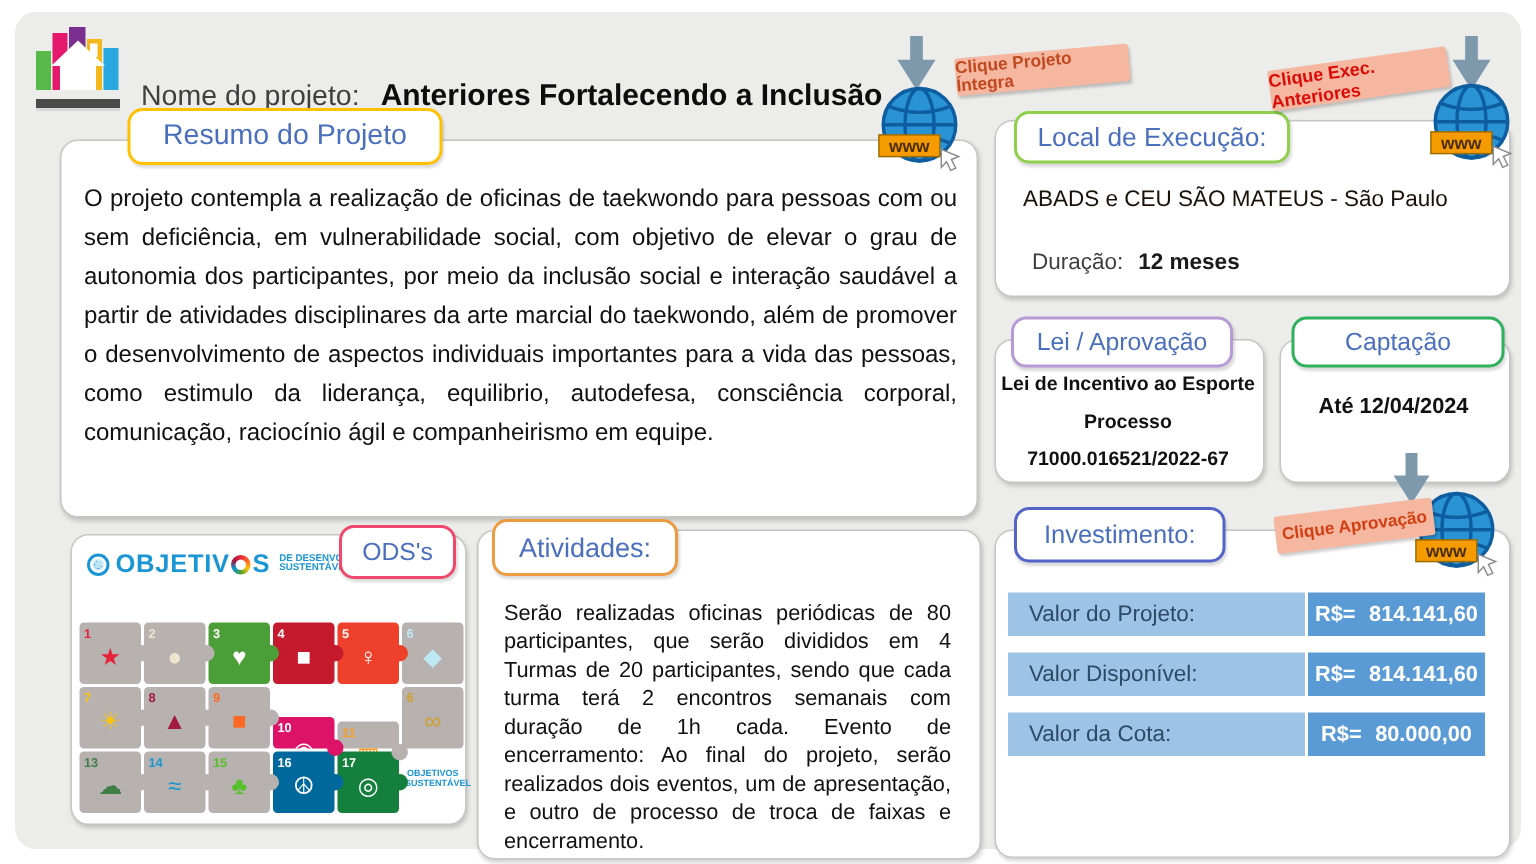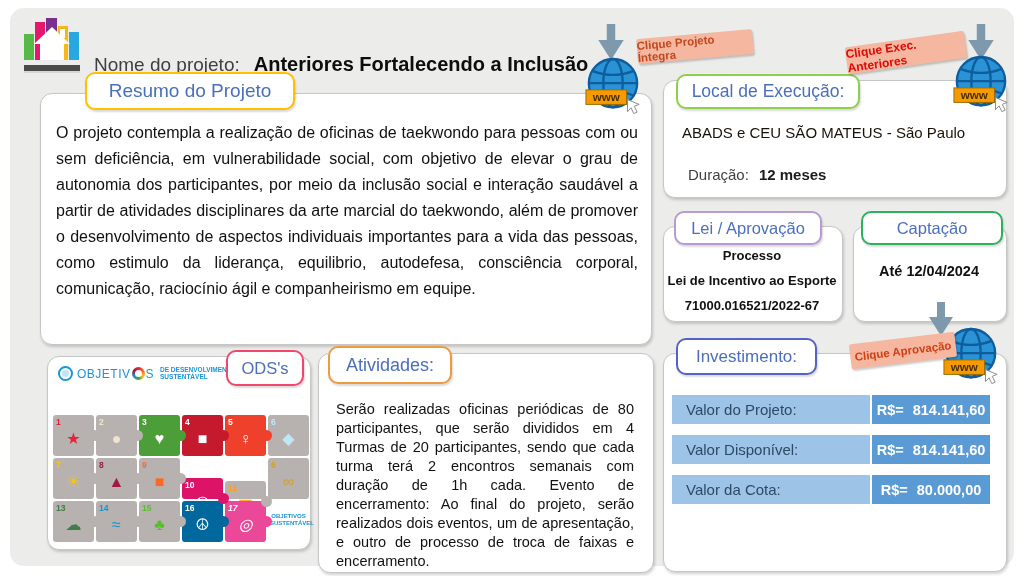--- a/index.html
+++ b/index.html
@@ -43,21 +43,21 @@
   .inv-value{flex:1;background:#5b9bd5;color:#fff;font-size:14.5px;font-weight:bold;
     display:flex;align-items:center;justify-content:center;gap:9px;}
   .inv-obs{position:absolute;left:660px;top:497px;width:330px;height:56px;background:#c7cbd0;
     padding:6px 10px;box-sizing:border-box;font-size:12.5px;line-height:16px;text-align:justify;
     color:#3e3e3e;z-index:5;border-radius:2px;}
   .inv-obs b{color:#2b2b2b;}
   
   .ods-logo-row{position:absolute;left:48px;top:358px;display:flex;align-items:center;gap:4px;z-index:5;}
   .un-circle{width:15px;height:15px;border:2px solid #1a96d4;border-radius:50%;box-sizing:border-box;
     background:radial-gradient(circle,#bfe3f5 30%,#1a96d4 32%,#bfe3f5 34%,#fff 60%);}
-  .ods-word{font-size:12px;font-weight:normal;color:#1a96d4;letter-spacing:.5px;display:flex;align-items:center;}
+  .ods-word{font-size:17px;font-weight:bold;color:#1a96d4;letter-spacing:.5px;display:flex;align-items:center;}
   .ring{display:inline-block;width:13px;height:13px;border-radius:50%;margin:0 1px;position:relative;
     background:conic-gradient(#e5243b,#fd6925,#fcc30b,#4c9f38,#0a97d9,#a21942,#e5243b);}
   .ring::after{content:"";position:absolute;left:3px;top:3px;width:7px;height:7px;border-radius:50%;background:#fff;}
   .ods-sub{display:flex;flex-direction:column;line-height:6.5px;margin-left:2px;}
   .ods-sub span{font-size:6.5px;font-weight:bold;color:#1a96d4;}
   .puzzle{position:absolute;left:43px;top:407px;width:252px;display:grid;
     grid-template-columns:repeat(6,41px);grid-auto-rows:41px;gap:2px;z-index:4;}
   .tile{position:relative;border-radius:3px;}
   .tile::after{content:"";position:absolute;right:-6px;top:15px;width:11px;height:11px;
     border-radius:50%;background:inherit;z-index:2;}
@@ -161,22 +161,22 @@
   <div class="local-dur">
     <span class="dur-label">Duração:</span>
     <span class="dur-value">12 meses</span>
   </div>
 
   <div class="box" style="left:653px;top:218px;width:178px;height:94px"></div>
   <div class="pill" style="left:664px;top:203px;width:144px;height:30px;border:2.5px solid #b79bd6;font-size:16.5px">
       <span>Lei / Aprovação</span>
     </div>
   <div class="lei-lines">
+    <span>Lei de Incentivo ao Esporte</span>
     <span>Processo</span>
-    <span>Lei de Incentivo ao Esporte</span>
     <span>71000.016521/2022-67</span>
   </div>
 
   <div class="box" style="left:843px;top:218px;width:152px;height:94px"></div>
   <div class="pill" style="left:851px;top:203px;width:138px;height:30px;border:2.5px solid #2eb05c;font-size:16.5px">
       <span>Captação</span>
     </div>
   <div class="capt-value">Até 12/04/2024</div>
 
   <div class="box" style="left:653px;top:345px;width:342px;height:217px"></div>
@@ -281,21 +281,21 @@
         <span class="tg" style="color: rgb(19, 150, 210);">≈</span>
       </div>
     <div class="tile" style="background: rgb(183, 178, 176);">
         <b class="tn" style="color: rgb(86, 192, 43);">15</b>
         <span class="tg" style="color: rgb(86, 192, 43);">♣</span>
       </div>
     <div class="tile" style="background: rgb(0, 104, 157);">
         <b class="tn" style="color: rgb(255, 255, 255);">16</b>
         <span class="tg" style="color: rgb(255, 255, 255);">☮</span>
       </div>
-    <div class="tile" style="background: #ec4899; font-style: italic;">
+    <div class="tile" style="background: #15803d;">
         <b class="tn" style="color: rgb(255, 255, 255);">17</b>
         <span class="tg" style="color: rgb(255, 255, 255);">◎</span>
       </div>
     <div class="tile nk" style="background: rgb(255, 255, 255);">
         <span class="tlogo">OBJETIVOS SUSTENTÁVEL</span>
       </div>
   </div>
 
   <div class="box" style="left:308px;top:345px;width:334px;height:218px"></div>
   <div class="pill" style="left:318px;top:338px;width:120px;height:34px;border:2.5px solid #ed9b40;font-size:18px">

